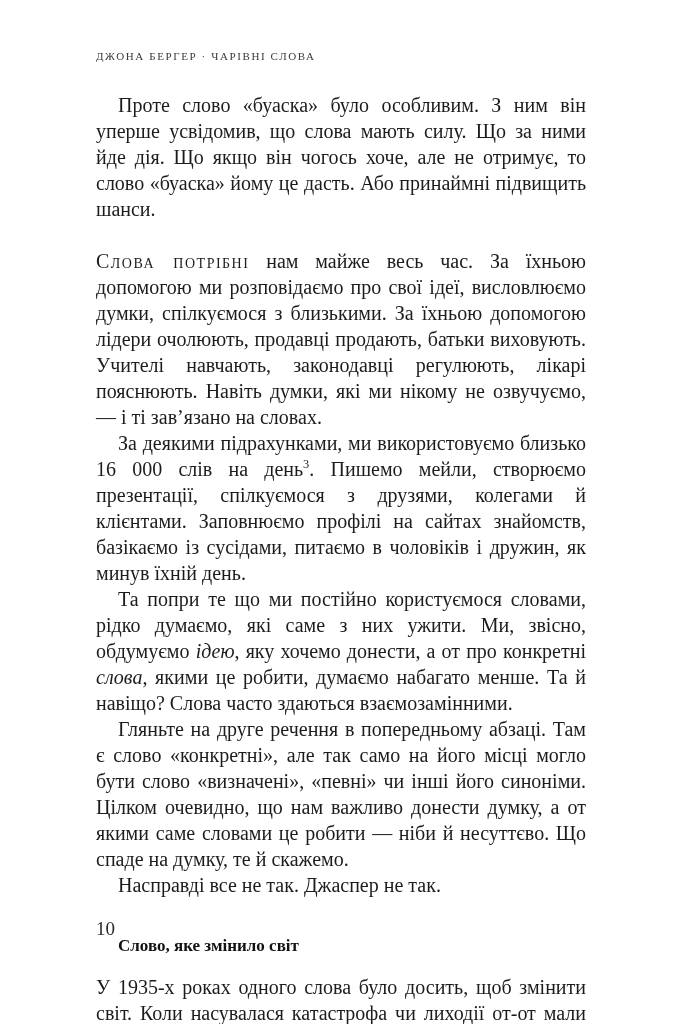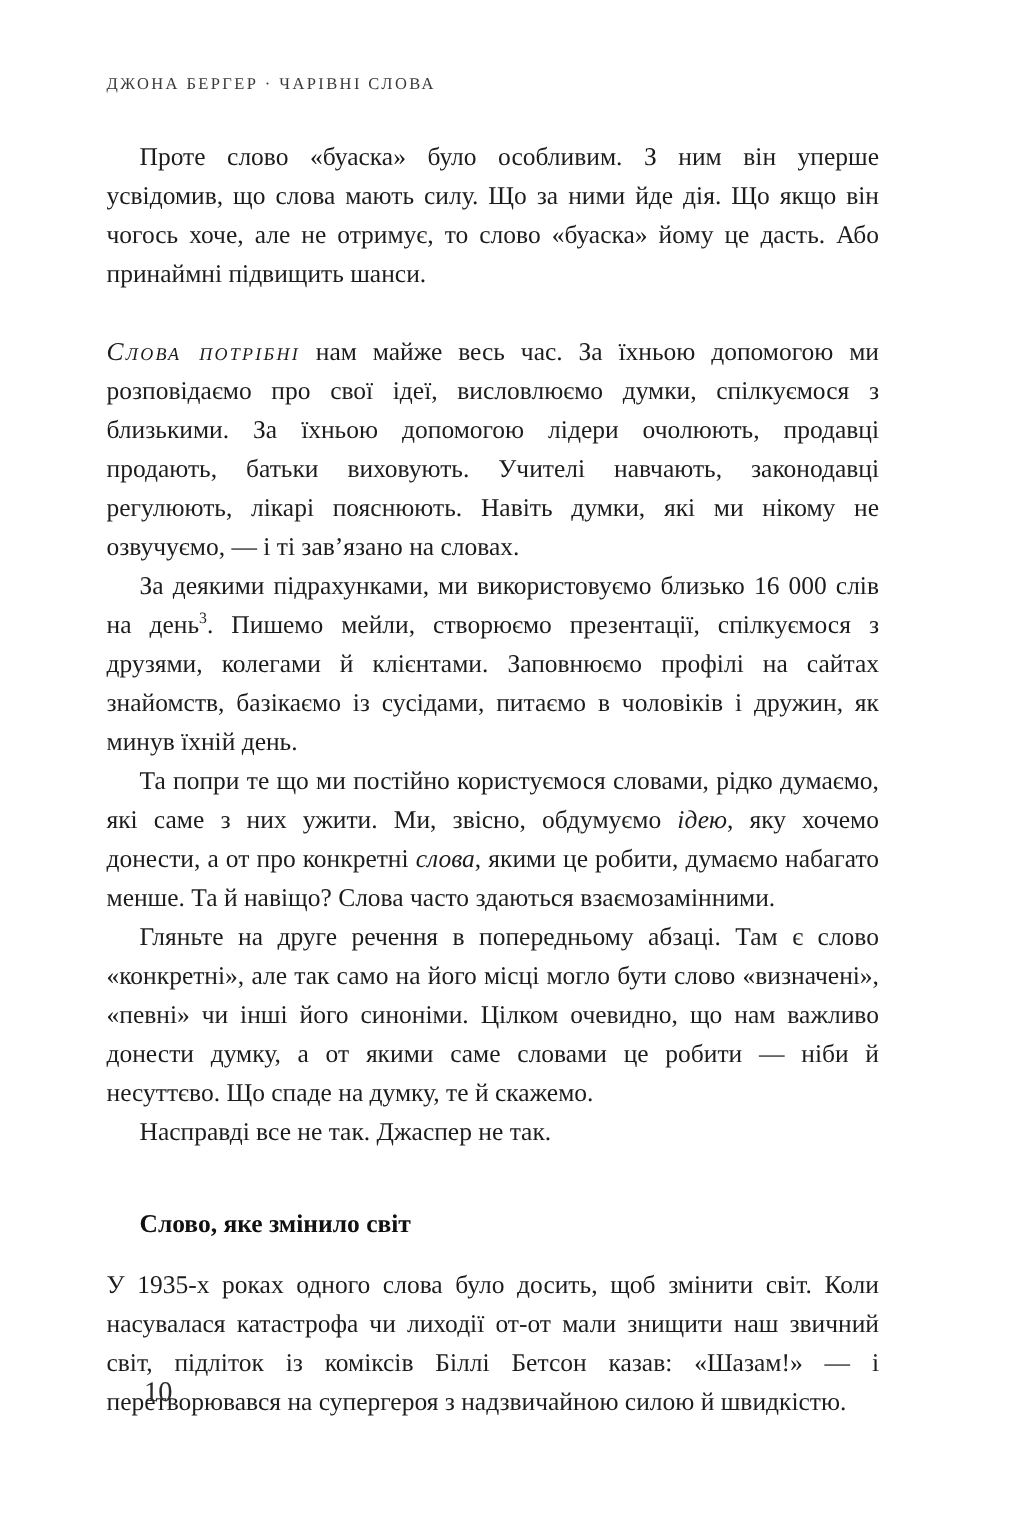--- a/index.html
+++ b/index.html
@@ -10,45 +10,44 @@
     overflow: hidden;
   }
   body {
     font-family: "Liberation Serif", serif;
     color: #1c1c1c;
     position: relative;
   }
   .page {
     width: 682px;
     height: 1024px;
-    padding: 50px 96px 0 71px;
+    padding: 50px 96px 0 96px;
   }
   .running-head {
     font-family: "Liberation Serif", serif;
     font-size: 11px;
     letter-spacing: 1.6px;
     color: #3a3a3a;
     margin-bottom: 30px;
     font-weight: normal;
   }
   .body-text p.para {
-    font-size: 17px;
+    font-size: 20px;
     line-height: 26px;
     text-align: justify;
     hyphens: auto;
     color: #1c1c1c;
   }
   .body-text p.para.indent {
     text-indent: 22px;
   }
   .gap { height: 26px; }
   .smallcaps {
     font-variant: small-caps;
     letter-spacing: 1.5px;
-    font-style: italic;
   }
   sup {
     font-size: 0.62em;
     line-height: 0;
     vertical-align: super;
   }
   h2.section-heading {
     font-family: Liberation Serif, serif;
     font-weight: bold;
     font-size: 17px;

